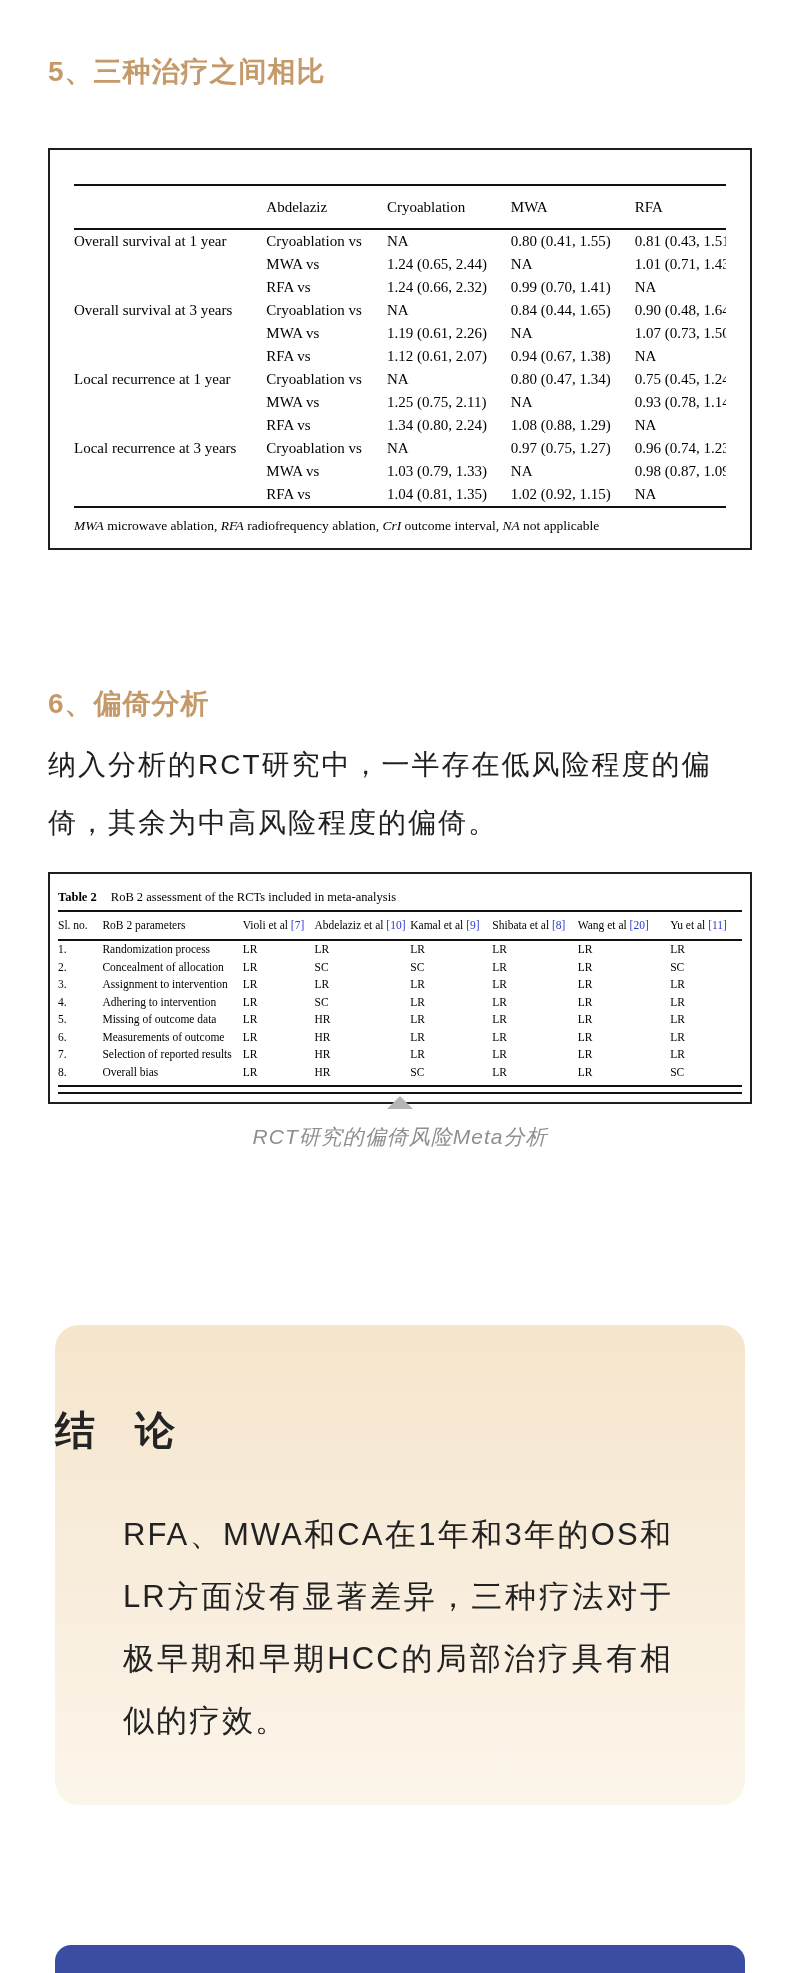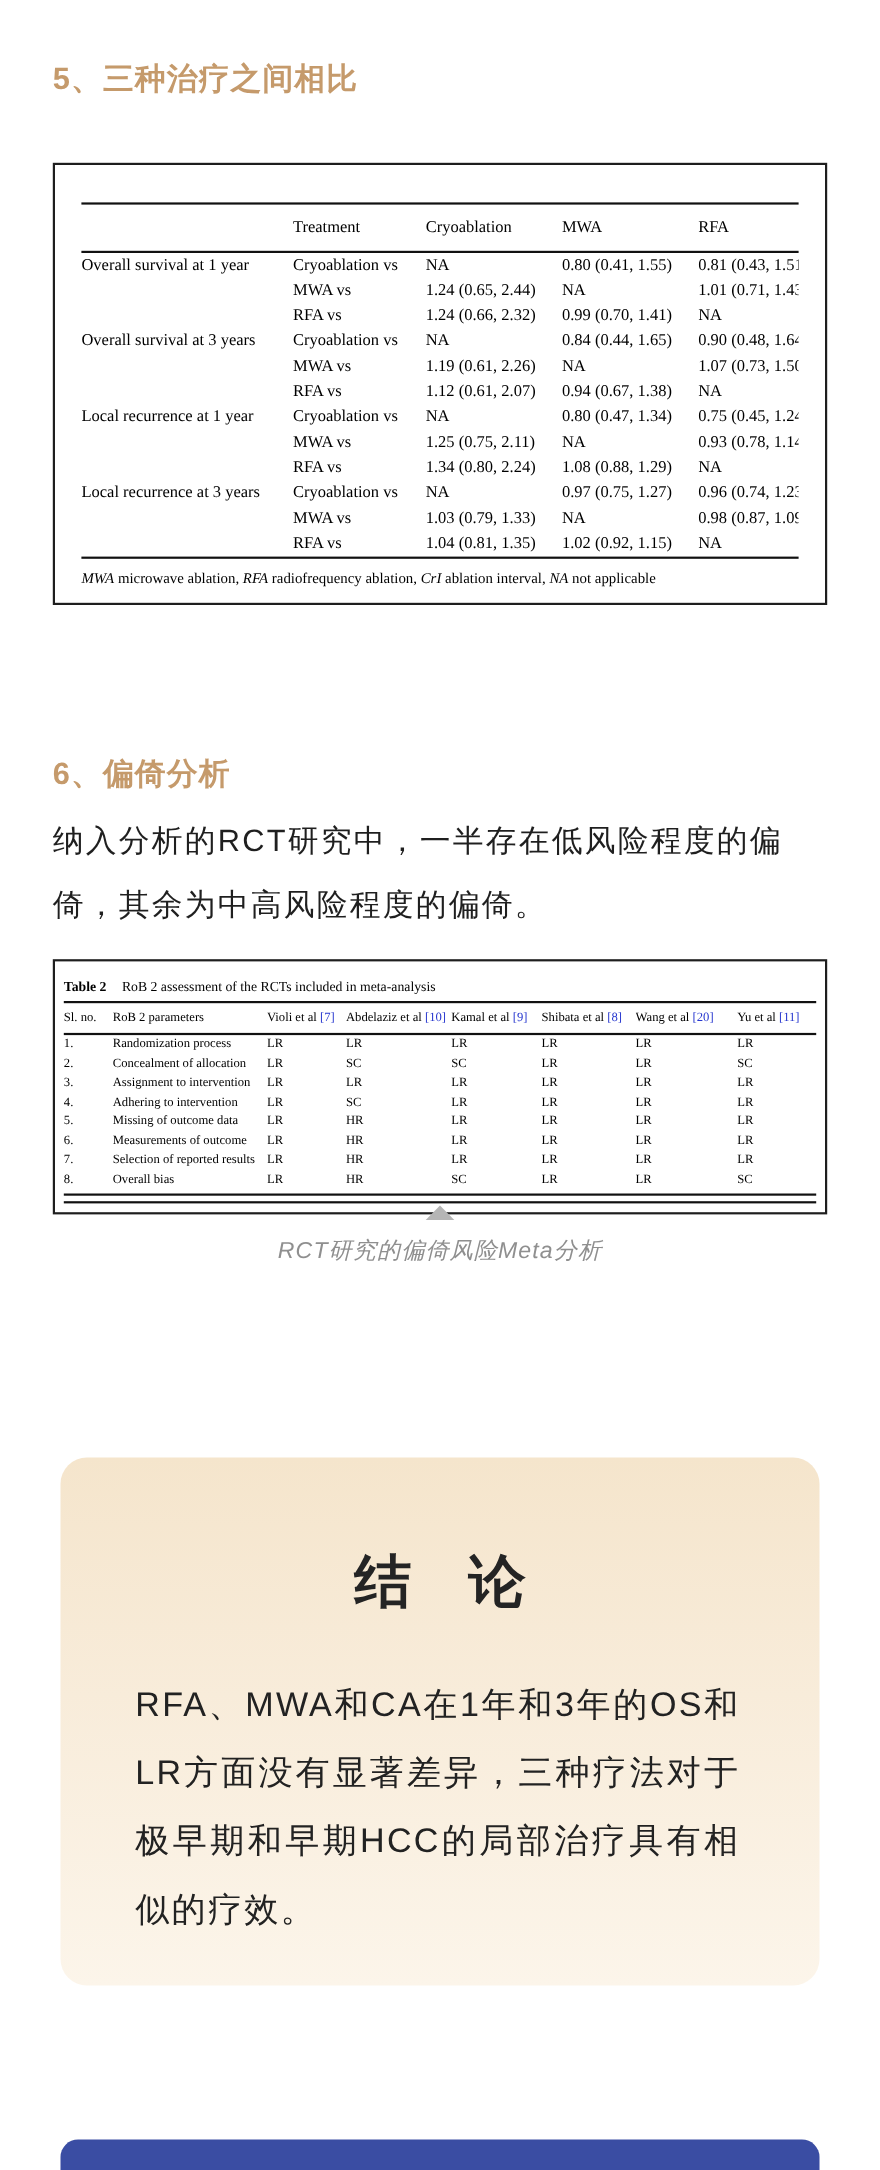--- a/index.html
+++ b/index.html
@@ -35,40 +35,40 @@
 
   
   .fig-caption{position:absolute;left:0;width:800px;text-align:center;}
   .tri-up{width:0;height:0;margin:0 auto 14px;border-left:13px solid transparent;
           border-right:13px solid transparent;border-bottom:13px solid #b5b5b5;}
   .cap-text{font-size:21px;color:#8f8f8f;letter-spacing:1px;}
 
   
   .card{position:absolute;left:55px;width:690px;border-radius:24px;
         background:linear-gradient(180deg,#f5e5cc 0%,#f8ecda 45%,#fcf5ea 100%);}
-  .card-title{font-family:"Liberation Serif",serif;font-weight:bold;font-size:52px;
-              text-align:center;color:#242424;margin:78px 0 46px;}
+  .card-title{font-family:"Liberation Serif",serif;font-weight:bold;font-size:40px;
+              text-align:left;color:#242424;margin:78px 0 46px;}
   .card-body{font-size:31px;line-height:62px;letter-spacing:2px;color:#222;
              margin:0 72px 70px 68px;text-align:justify;}
 
   .footer-bar{position:absolute;left:55px;width:690px;height:30px;border-radius:16px 16px 0 0;}
 </style>
 </head>
 <body>
 
 <div class="page">
 
   <h2 class="sec-heading" style="top:30px;color:#C59A6B;">5、三种治疗之间相比</h2>
 
   <figure class="paper-box" style="top:148px;margin:0;">
     <div class="t1-inner">
       <div class="rule"></div>
       <div class="t1-grid t1-head" id="t1-head">
           <div></div>
-          <div>Treatment</div>
+          <div>Abdelaziz</div>
           <div>Cryoablation</div>
           <div>MWA</div>
           <div>RFA</div>
         </div>
       <div class="rule"></div>
       <div id="t1-body">
           <div class="t1-grid">
             <div>Overall survival at 1 year</div>
             <div>Cryoablation vs</div>
             <div>NA</div>
@@ -147,21 +147,21 @@
           </div>
           <div class="t1-grid">
             <div></div>
             <div>RFA vs</div>
             <div>1.04 (0.81, 1.35)</div>
             <div>1.02 (0.92, 1.15)</div>
             <div>NA</div>
           </div>
         </div>
       <div class="rule"></div>
-      <p class="t1-footnote" id="t1-footnote"><em>MWA</em><span> microwave ablation, </span><em>RFA</em><span> radiofrequency ablation, </span><em>CrI</em><span> ablation interval, </span><em>NA</em><span> not applicable</span></p>
+      <p class="t1-footnote" id="t1-footnote"><em>MWA</em><span> microwave ablation, </span><em>RFA</em><span> radiofrequency ablation, </span><em>CrI</em><span> outcome interval, </span><em>NA</em><span> not applicable</span></p>
     </div>
   </figure>
 
   <h2 class="sec-heading" style="top:662px;color:#C59A6B;">6、偏倚分析</h2>
   <p class="sec-sub" style="top:736px;margin:0;width:690px;line-height:58px;letter-spacing:2px;">纳入分析的RCT研究中，一半存在低风险程度的偏倚，其余为中高风险程度的偏倚。</p>
 
   <figure class="paper-box" style="top:872px;margin:0;">
     <div class="t2-inner">
       <div class="t2-title">
         <b>Table 2</b><span>RoB 2 assessment of the RCTs included in meta-analysis</span>

